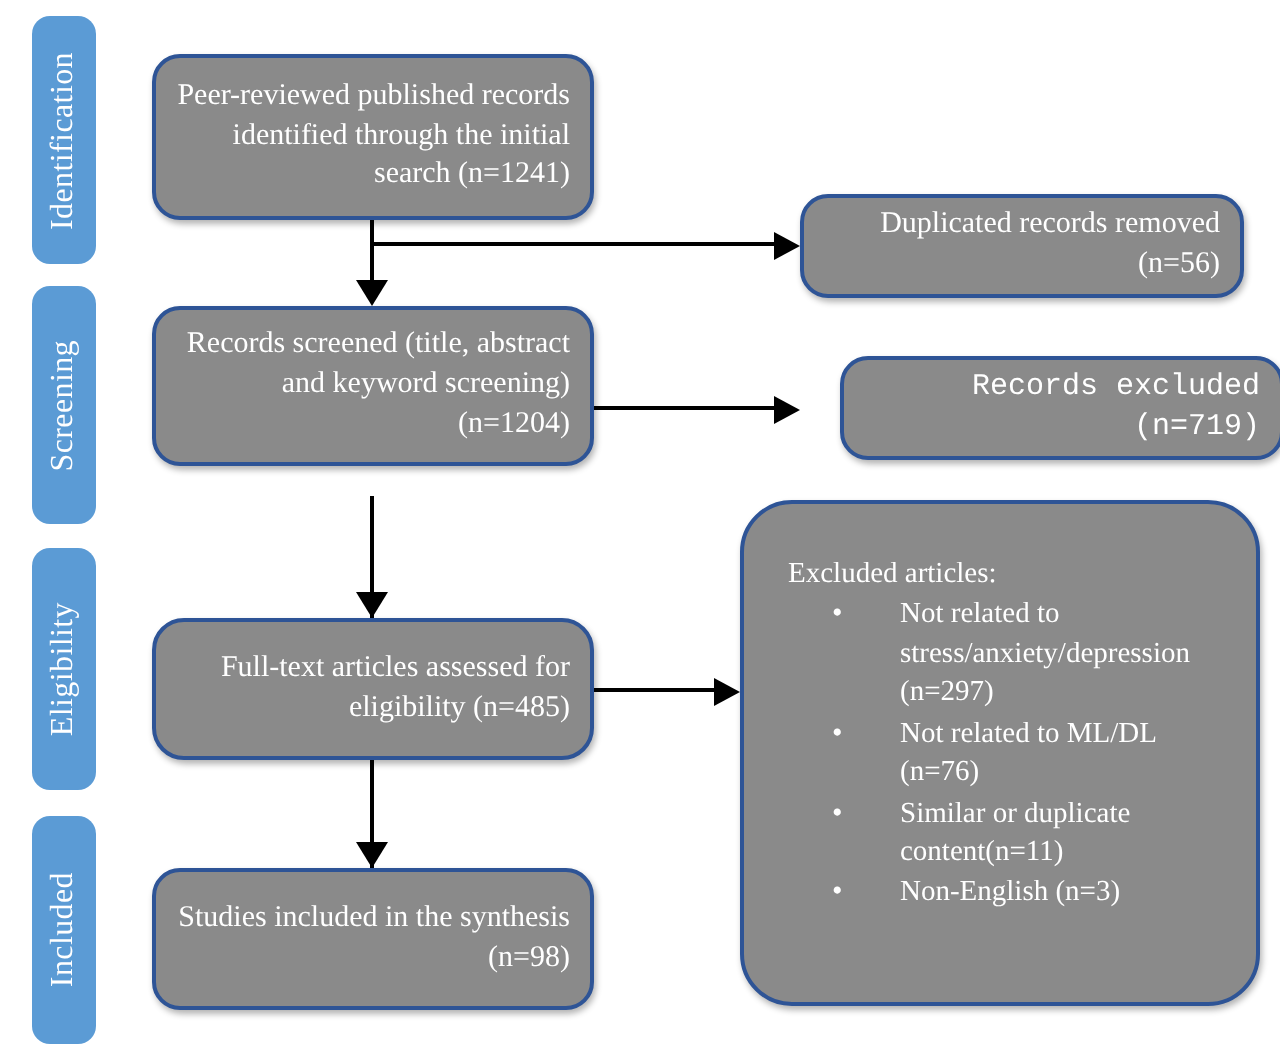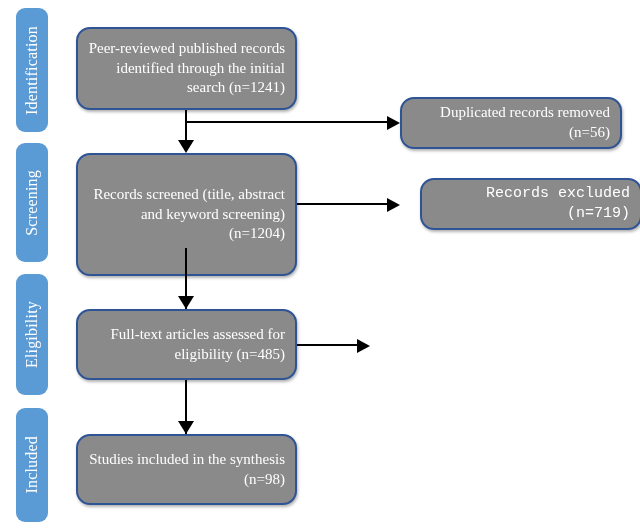--- a/index.html
+++ b/index.html
@@ -125,40 +125,51 @@
   </div>
 
   <div class="stage-bar" style="left:16px; top:408px; width:32px; height:114px;">
     <span class="stage-label">Included</span>
   </div>
 
   <div class="flow-box" style="left:76px; top:27px; width:221px; height:83px;">
     <span class="box-text">Peer-reviewed published records identified through the initial search (n=1241)</span>
   </div>
 
-  <div class="flow-box" style="left:76px; top:153px; width:221px; height:123px;">
+  <div class="flow-box" style="left:76px; top:153px; width:221px; height:80px;">
     <span class="box-text">Records screened (title, abstract and keyword screening) (n=1204)</span>
   </div>
 
-  <div class="flow-box" style="left:76px; top:309px; width:221px; height:71px;">
+  <div class="flow-box" style="left:76px; top:309px; width:221px; height:71px;border-radius:16px;">
     <span class="box-text">Full-text articles assessed for eligibility (n=485)</span>
   </div>
 
   <div class="flow-box" style="left:76px; top:434px; width:221px; height:71px;">
     <span class="box-text">Studies included in the synthesis (n=98)</span>
   </div>
 
   <div class="flow-box" style="left:400px; top:97px; width:222px; height:52px;">
     <span class="box-text">Duplicated records removed (n=56)</span>
   </div>
 
   <div class="flow-box" style="left:420px; top:178px; width:222px; height:52px;font-family:Liberation Mono, monospace;">
     <span class="box-text">Records excluded (n=719)</span>
   </div>
 
+  <div class="flow-box excluded" style="left:370px; top:250px; width:260px; height:253px;">
+    <div>
+      <span class="excluded-title">Excluded articles:</span>
+      <ul class="excluded-list">
+        <li>Not related to stress/anxiety/depression (n=297)</li>
+        <li>Not related to ML/DL (n=76)</li>
+        <li>Similar or duplicate content(n=11)</li>
+        <li>Non-English (n=3)</li>
+      </ul>
+    </div>
+  </div>
 
   <div class="vline" style="left:185px; top:110px; height:33px;"></div>
   <div class="arrow-down" style="left:178px; top:140px;"></div>
   <div class="hline" style="left:185px; top:121px; width:203px;"></div>
   <div class="arrow-right" style="left:387px; top:116px;"></div>
 
   <div class="vline" style="left:185px; top:248px; height:61px;"></div>
   <div class="arrow-down" style="left:178px; top:296px;"></div>
   <div class="hline" style="left:297px; top:203px; width:91px;"></div>
   <div class="arrow-right" style="left:387px; top:198px;"></div>

